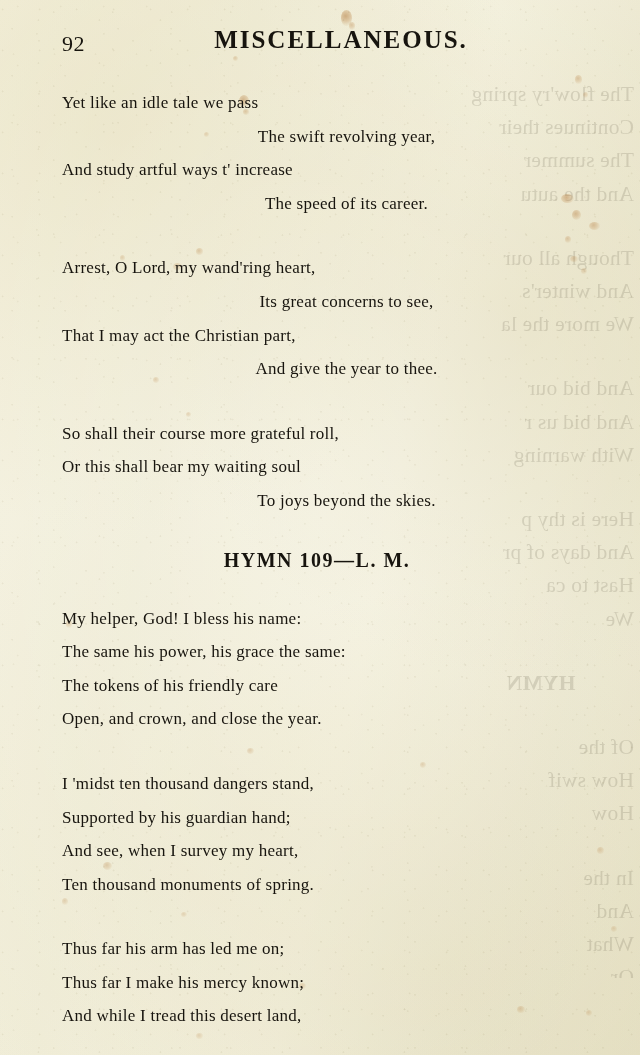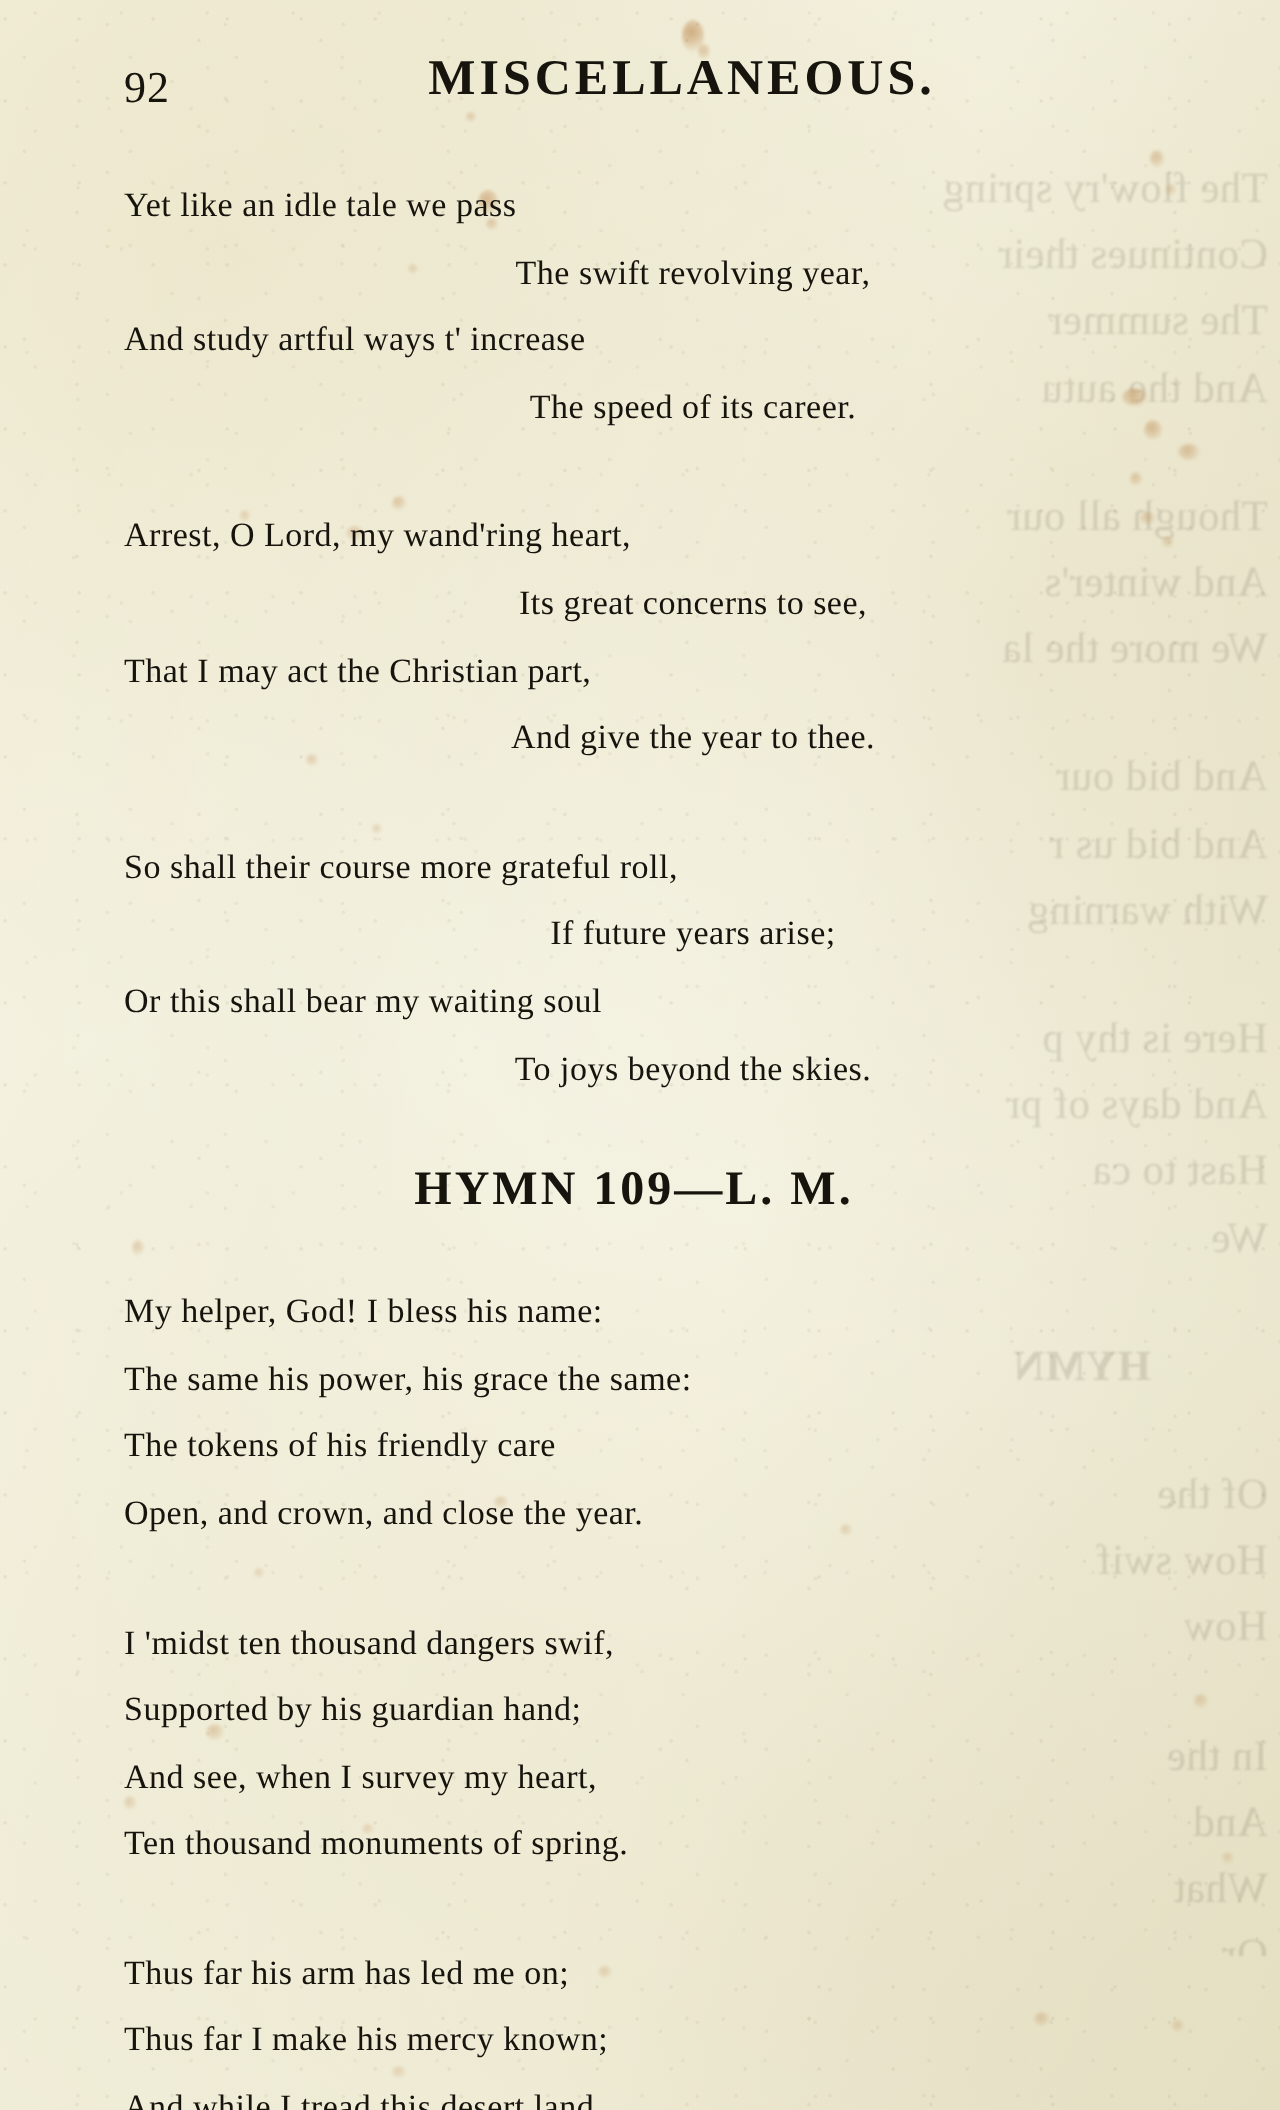--- a/index.html
+++ b/index.html
@@ -143,21 +143,21 @@
     letter-spacing: 0.25px;
     white-space: pre;
   }
   .line.indent {
     padding-left: 31px;
     text-align: center;
   }
 
   .hymn-heading {
     text-align: center;
-    font-size: 24px;
+    font-size: 20px;
     font-weight: bold;
     letter-spacing: 1.5px;
     margin-top: 30px;
     margin-bottom: 30px;
     padding-right: 28px;
   }
 
   
   .content {
     filter: blur(0.18px);
@@ -225,36 +225,35 @@
 
       <div class="stanza">
         <div class="line">Arrest, O Lord, my wand'ring heart,</div>
         <div class="line indent">Its great concerns to see,</div>
         <div class="line">That I may act the Christian part,</div>
         <div class="line indent">And give the year to thee.</div>
       </div>
 
       <div class="stanza">
         <div class="line">So shall their course more grateful roll,</div>
-        <div class="line indent">If future years arise;</div>
         <div class="line">Or this shall bear my waiting soul</div>
         <div class="line indent">To joys beyond the skies.</div>
       </div>
 
       <div class="hymn-heading">HYMN 109—L. M.</div>
 
       <div class="stanza">
         <div class="line">My helper, God! I bless his name:</div>
         <div class="line">The same his power, his grace the same:</div>
         <div class="line">The tokens of his friendly care</div>
         <div class="line">Open, and crown, and close the year.</div>
       </div>
 
       <div class="stanza">
-        <div class="line">I 'midst ten thousand dangers swif,</div>
+        <div class="line">I 'midst ten thousand dangers stand,</div>
         <div class="line">Supported by his guardian hand;</div>
         <div class="line">And see, when I survey my heart,</div>
         <div class="line">Ten thousand monuments of spring.</div>
       </div>
 
       <div class="stanza">
         <div class="line">Thus far his arm has led me on;</div>
         <div class="line">Thus far I make his mercy known;</div>
         <div class="line">And while I tread this desert land,</div>
 

